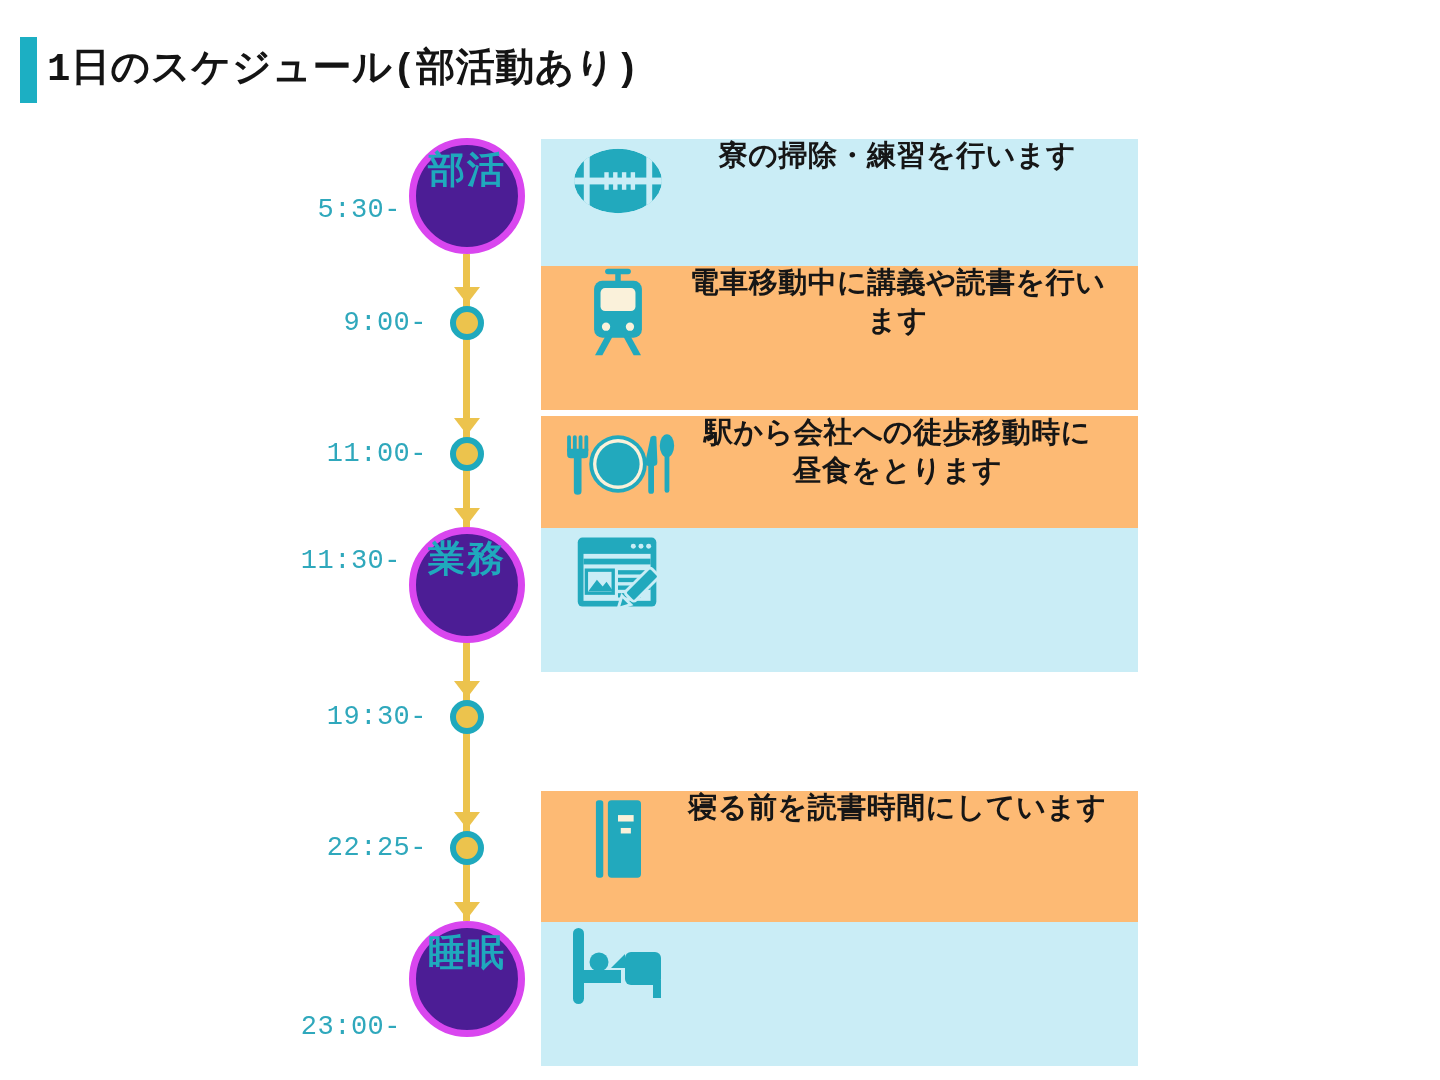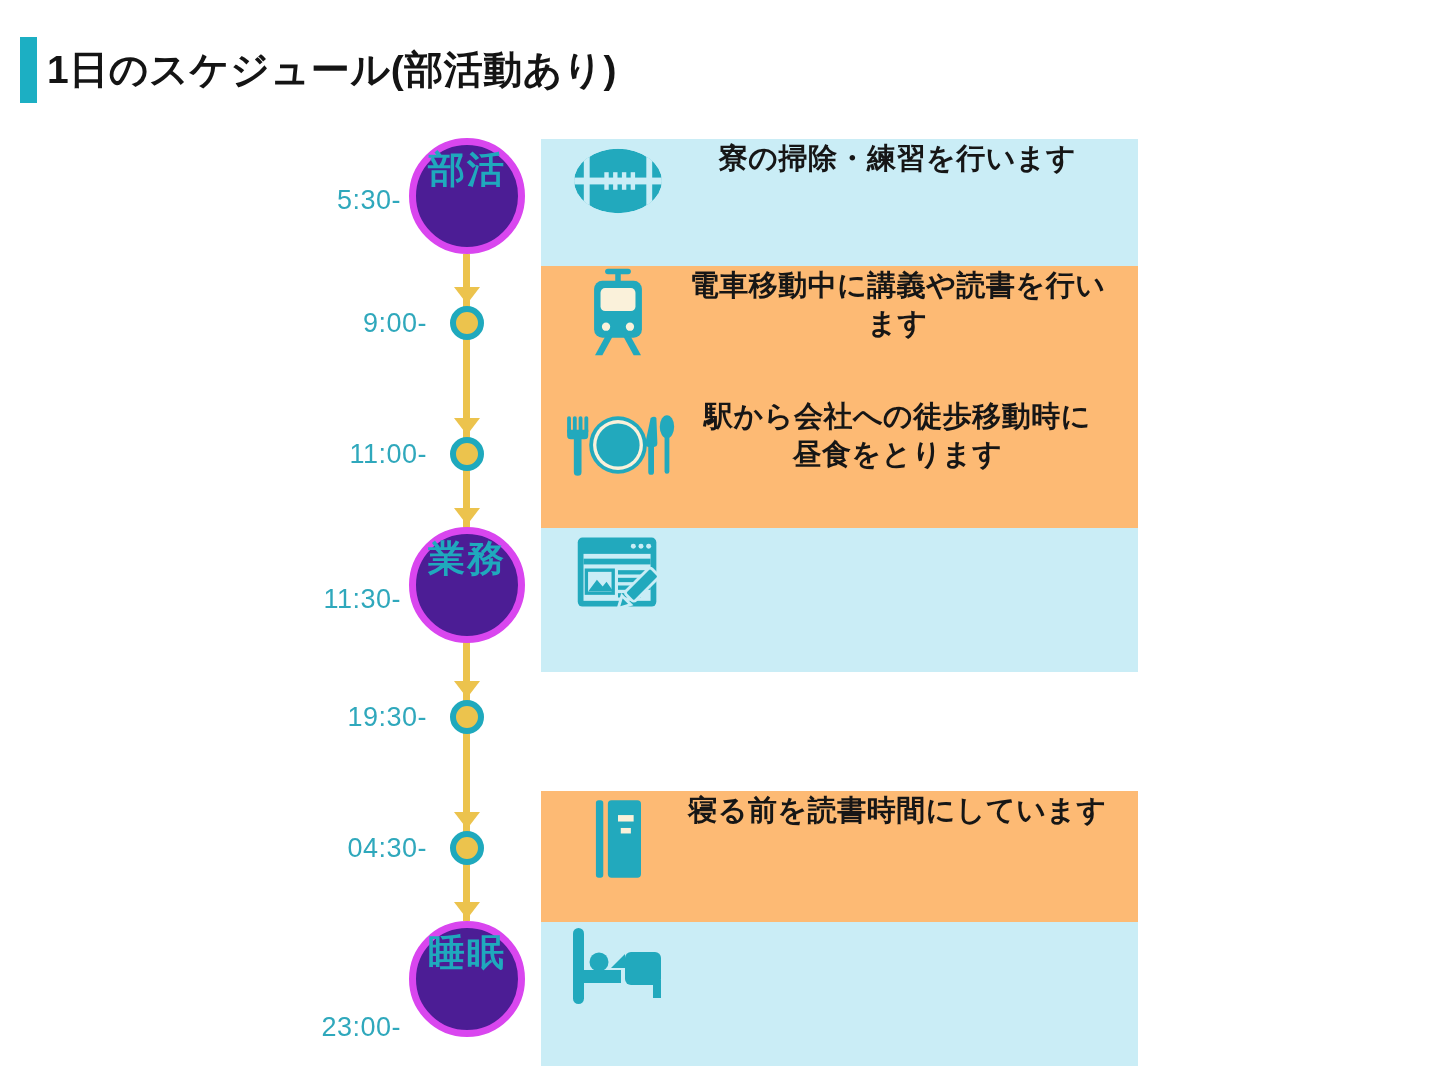--- a/index.html
+++ b/index.html
@@ -1,18 +1,18 @@
 <!DOCTYPE html>
 <html lang="ja"><head>
 <meta charset="utf-8">
 <style>
   html,body{margin:0;padding:0;background:#fff;}
   .canvas{
     position:relative;width:1440px;height:1080px;background:#ffffff;overflow:hidden;
-    font-family:Liberation Sans, sans-serif;
+    font-family:Liberation Mono, monospace;
   }
   
   .title-bar{position:absolute;left:20px;top:37px;width:17px;height:66px;background:#1CAFC3;}
   .page-title{
     position:absolute;left:47px;top:44px;height:52px;line-height:52px;
     font-size:39px;font-weight:bold;color:#141414;letter-spacing:0.5px;
   }
   
   .spine{position:absolute;left:463px;top:254px;width:7px;height:667px;background:#ECC34D;}
   .arrow-down{
@@ -65,21 +65,21 @@
   <div class="page-title">1日のスケジュール(部活動あり)</div>
 
   <div class="spine"></div>
   <div class="arrow-down" style="top:287px"></div>
   <div class="arrow-down" style="top:418px"></div>
   <div class="arrow-down" style="top:508px"></div>
   <div class="arrow-down" style="top:681px"></div>
   <div class="arrow-down" style="top:812px"></div>
   <div class="arrow-down" style="top:902px"></div>
 
-  <div class="time t-circle" style="top:181px">5:30-</div>
+  <div class="time t-circle" style="top:191px">5:30-</div>
   <div class="node-circle" style="top:138px">
     <span>部活</span>
   </div>
   <div class="card blue" style="top:139px">
     <div class="icon">
       <svg width="98" height="84" viewBox="0 0 100 86">
         <clipPath id="rugbyClip">
             <ellipse cx="50" cy="43" rx="45" ry="33"></ellipse>
           </clipPath>
         <g clip-path="url(#rugbyClip)">
@@ -112,21 +112,21 @@
           <polygon points="36,77 44,77 33,97 25,97"></polygon>
           <polygon points="64,77 56,77 67,97 75,97"></polygon>
         </g>
       </svg>
     </div>
     <div class="desc">電車移動中に講義や読書を行います</div>
   </div>
 
   <div class="time t-dot" style="top:435px">11:00-</div>
   <div class="node-dot" style="top:437px"></div>
-  <div class="card cream" style="top:397px">
+  <div class="card cream" style="top:416px">
     <div class="icon">
       <svg width="118" height="96" viewBox="0 0 122 100">
         <g fill="currentColor">
           <rect x="8" y="20" width="4" height="18" rx="2"></rect>
           <rect x="14" y="20" width="4" height="18" rx="2"></rect>
           <rect x="20" y="20" width="4" height="18" rx="2"></rect>
           <rect x="26" y="20" width="4" height="18" rx="2"></rect>
           <path d="M8,34 h22 v6 q0,4 -4,4 h-3 v34 a3.5,3.5 0 0 1 -8,0 v-34 h-3 q-4,0 -4,-4 z"></path>
           <circle cx="61" cy="50" r="30"></circle>
           <circle cx="61" cy="50" r="26" fill="#FAF1DA"></circle>
@@ -134,21 +134,21 @@
           <path d="M95,22 q4,-3 6,0 l1,26 q0,4 -3.5,4 v26 a3,3 0 0 1 -6,0 v-26 q-3,0 -3,-4 z"></path>
           <ellipse cx="112" cy="31" rx="7.5" ry="12"></ellipse>
           <rect x="109.5" y="40" width="5" height="40" rx="2.5"></rect>
         </g>
       </svg>
     </div>
     <div class="desc">駅から会社への徒歩移動時に
 昼食をとります</div>
   </div>
 
-  <div class="time t-circle" style="top:580px">11:30-</div>
+  <div class="time t-circle" style="top:542px">11:30-</div>
   <div class="node-circle" style="top:527px">
     <span>業務</span>
   </div>
   <div class="card blue" style="top:528px">
     <div class="icon">
       <svg width="96" height="92" viewBox="0 0 100 96">
         <g fill="currentColor">
           <rect x="8" y="10" width="82" height="72" rx="5"></rect>
           <circle cx="66" cy="19" r="2.6" fill="#CAEDF6"></circle>
           <circle cx="74" cy="19" r="2.6" fill="#CAEDF6"></circle>
@@ -166,21 +166,21 @@
             <polygon points="63.5,80 76.5,80 70,92" stroke="#CAEDF6" stroke-width="3"></polygon>
           </g>
         </g>
       </svg>
     </div>
   </div>
 
   <div class="time t-dot" style="top:698px">19:30-</div>
   <div class="node-dot" style="top:700px"></div>
 
-  <div class="time t-dot" style="top:829px">04:30-</div>
+  <div class="time t-dot" style="top:829px">22:25-</div>
   <div class="node-dot" style="top:831px"></div>
   <div class="card cream" style="top:791px">
     <div class="icon">
       <svg width="92" height="96" viewBox="0 0 100 100">
         <g fill="currentColor">
           <rect x="26" y="8" width="8" height="84" rx="3"></rect>
           <rect x="39" y="8" width="36" height="84" rx="4"></rect>
           <rect x="50" y="24" width="17" height="7" fill="#FAF1DA"></rect>
           <rect x="53" y="38" width="11" height="6" fill="#FAF1DA"></rect>
         </g>

